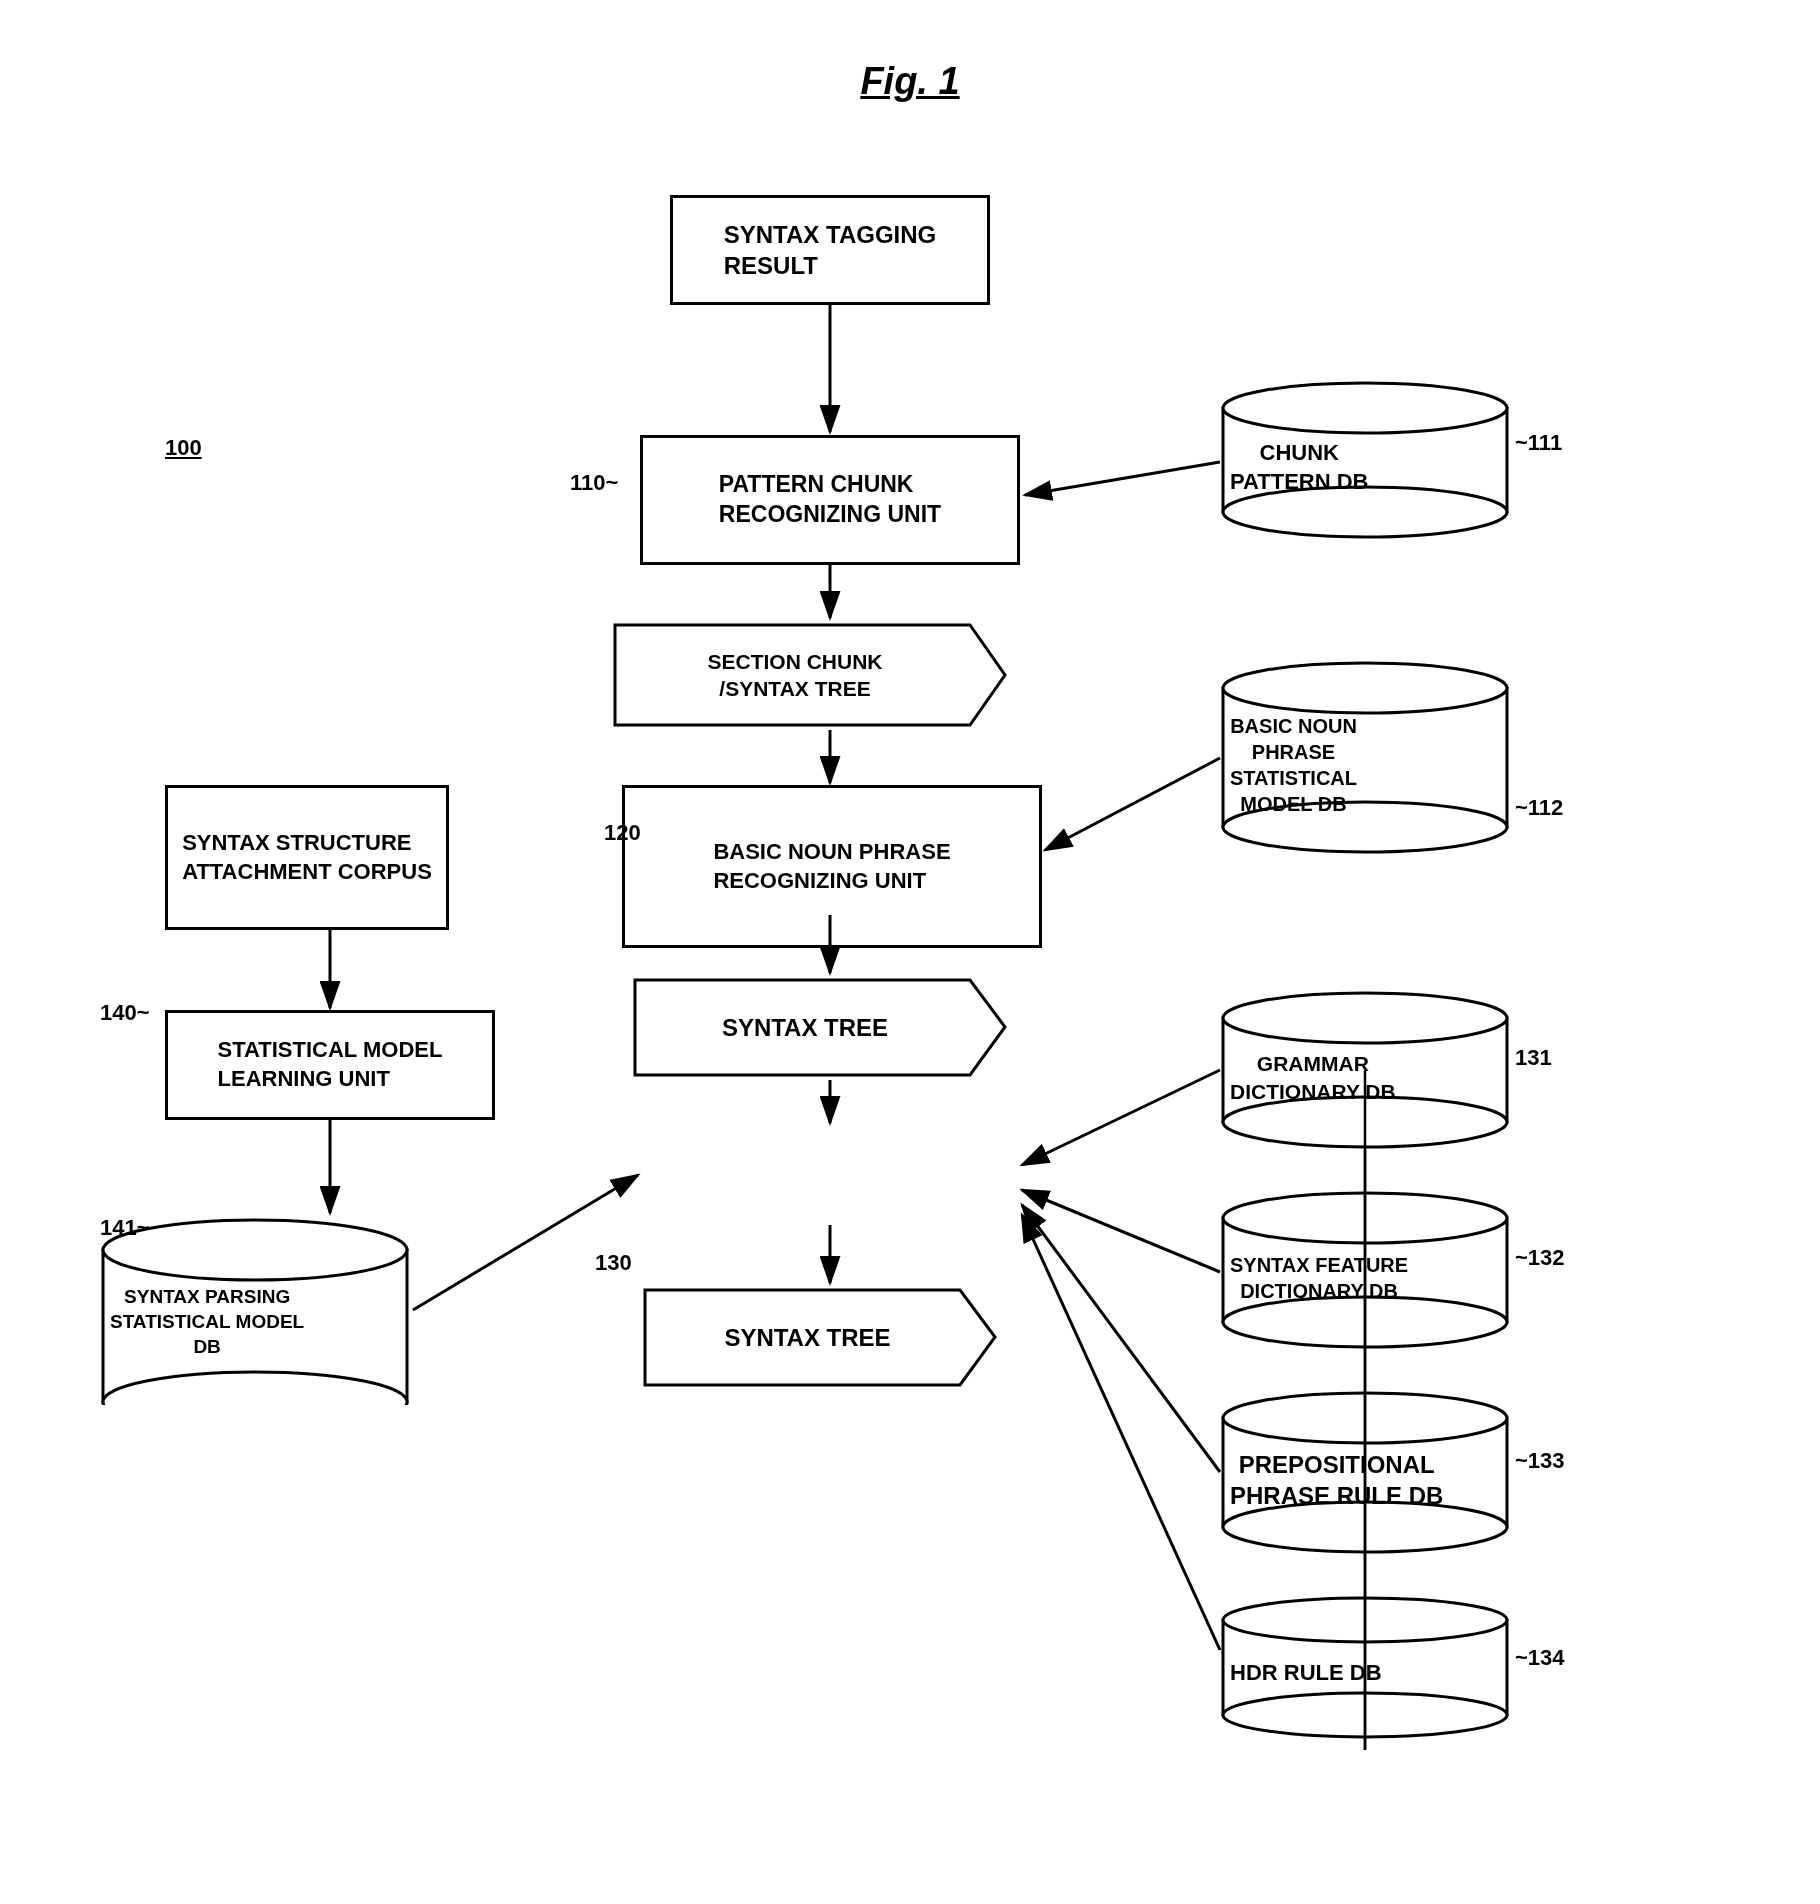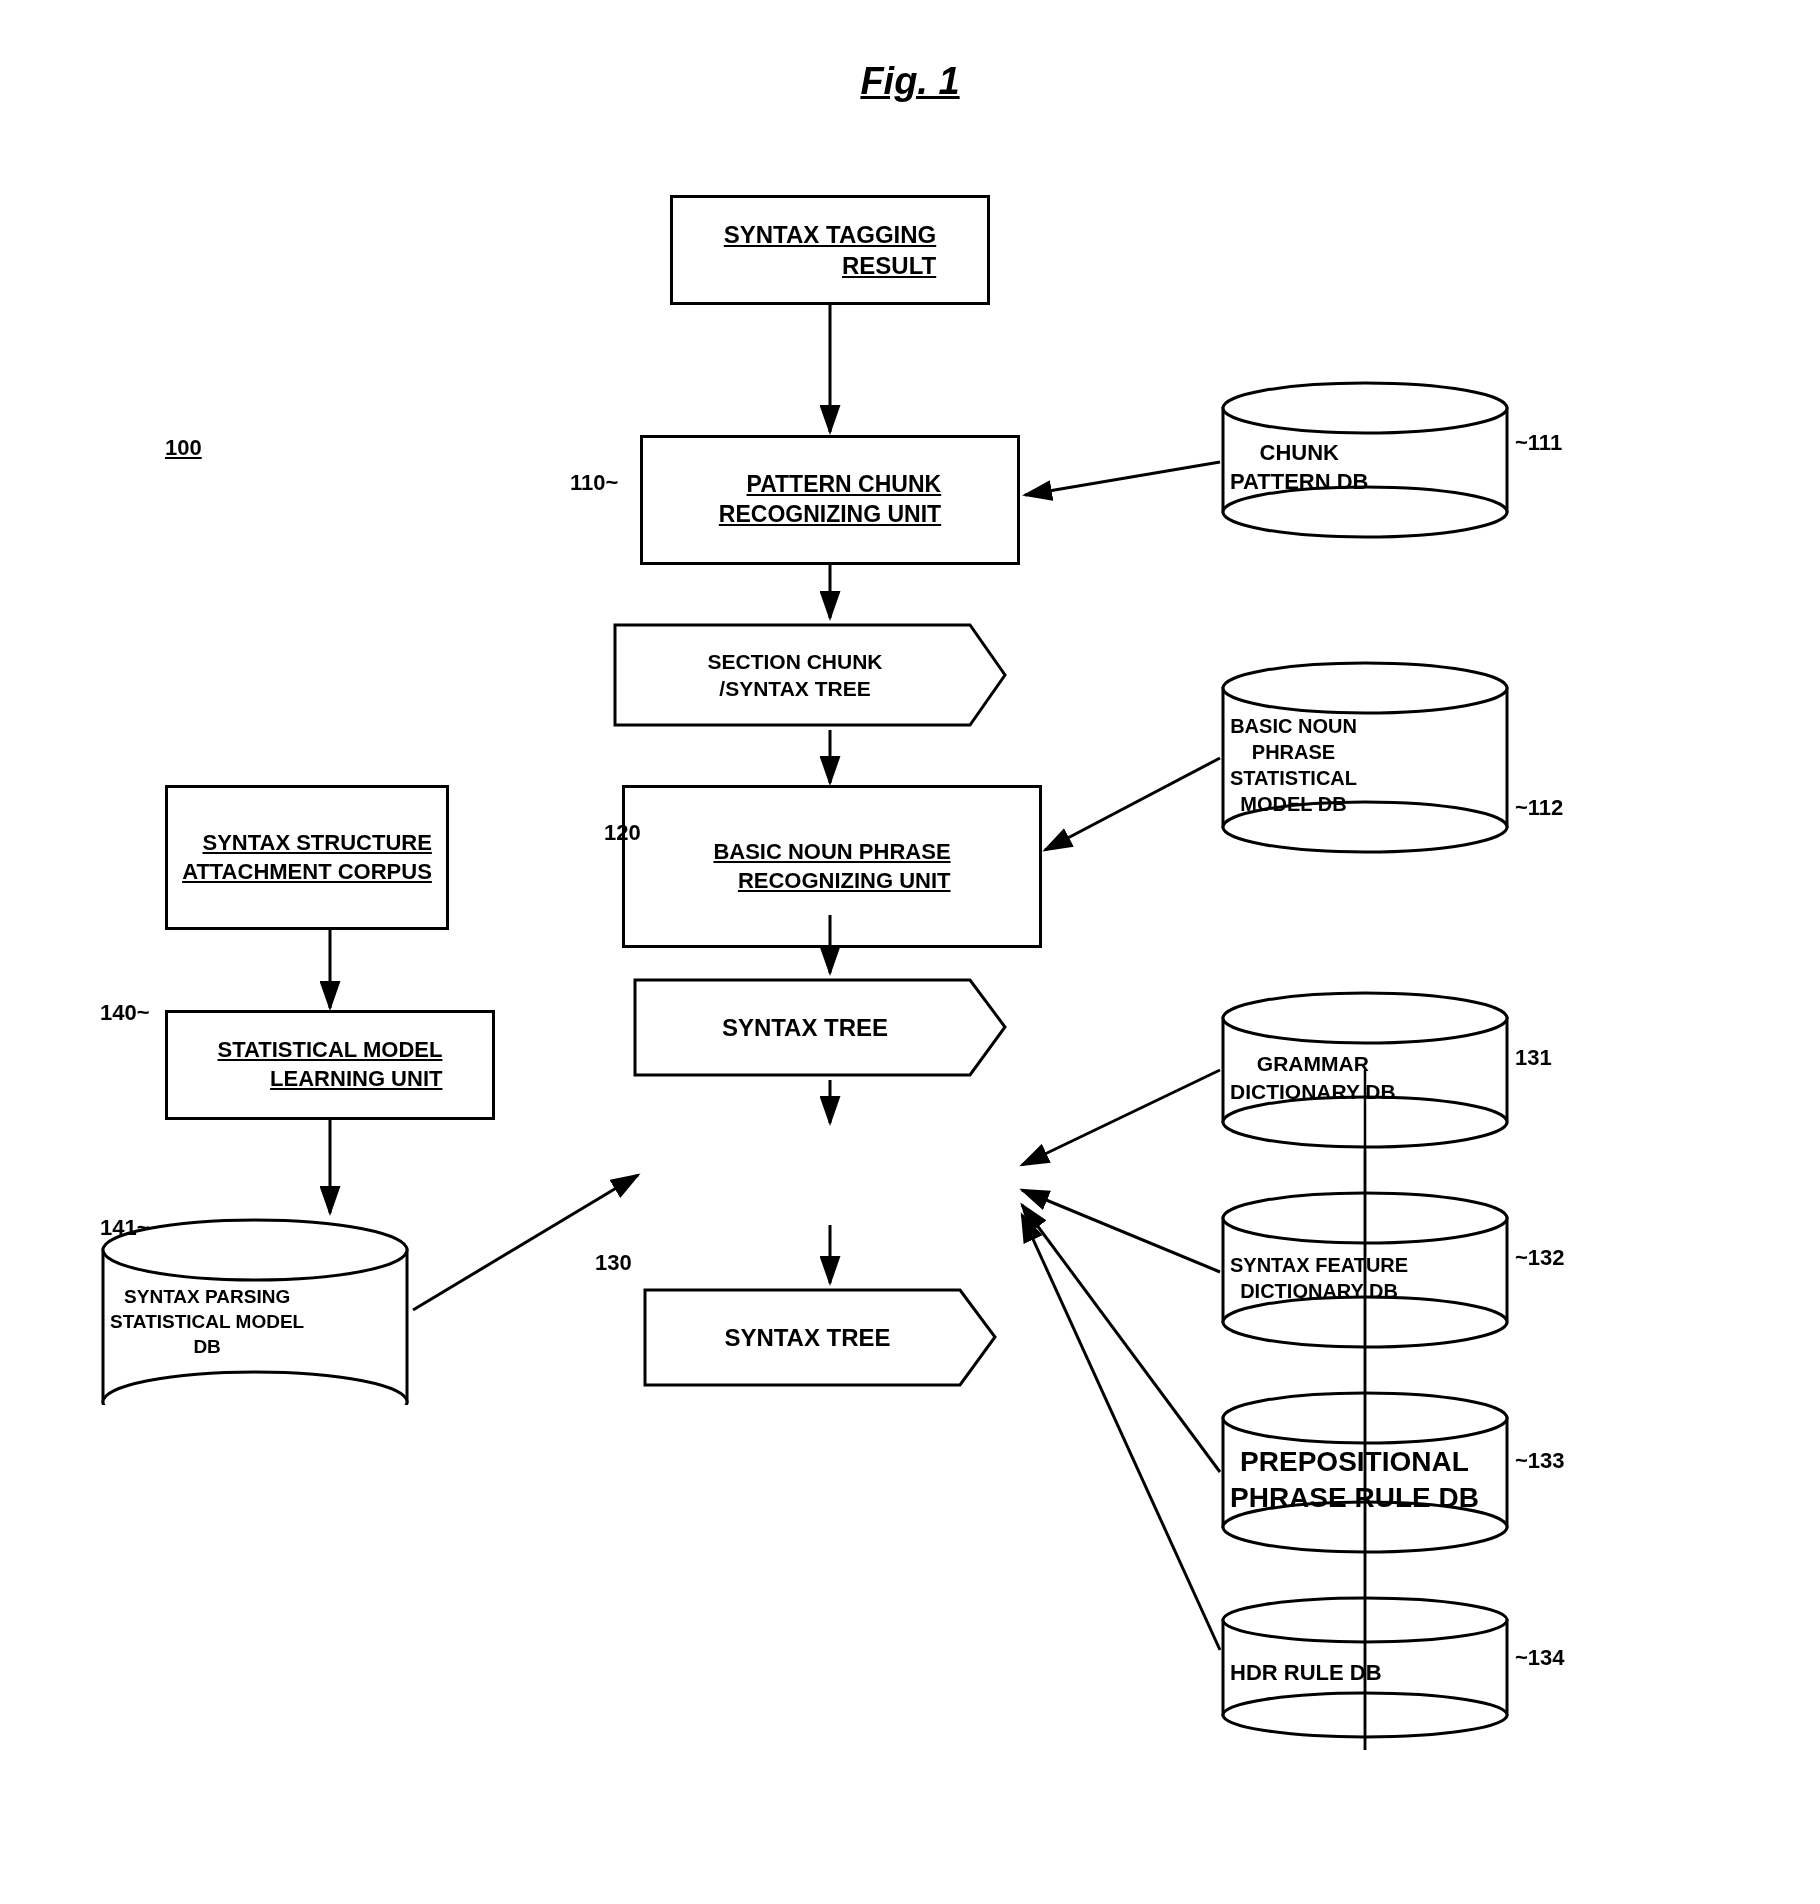--- a/index.html
+++ b/index.html
@@ -30,25 +30,24 @@
     }
 
     
     .box {
       position: absolute;
       border: 3px solid #000;
       background: #fff;
       display: flex;
       align-items: center;
       justify-content: center;
-      text-align: right;
+      text-align: left;
       font-size: 22px;
       font-weight: bold;
       line-height: 1.3;
-      text-decoration: underline;
     }
 
     
     .banner {
       position: absolute;
       display: flex;
       align-items: center;
       justify-content: center;
       text-align: center;
       font-size: 22px;
@@ -183,21 +182,21 @@
     </svg>
     <div class="cyl-text" style="font-size:20px; padding-top:25px;">SYNTAX FEATURE<br>DICTIONARY DB</div>
   </div>
 
   <div class="cylinder" style="left:1220px; top:1390px; width:290px; height:165px;">
     <svg viewBox="0 0 290 165" xmlns="http://www.w3.org/2000/svg">
       <rect x="3" y="28" width="284" height="109" fill="white" stroke="black" stroke-width="3"></rect>
       <ellipse cx="145" cy="28" rx="142" ry="25" fill="white" stroke="black" stroke-width="3"></ellipse>
       <ellipse cx="145" cy="137" rx="142" ry="25" fill="white" stroke="black" stroke-width="3"></ellipse>
     </svg>
-    <div class="cyl-text" style="font-size:28px; padding-top:25px;">PREPOSITIONAL<br>PHRASE RULE DB</div>
+    <div class="cyl-text" style="font-size:24px; padding-top:25px;">PREPOSITIONAL<br>PHRASE RULE DB</div>
   </div>
 
   <div class="cylinder" style="left:1220px; top:1595px; width:290px; height:145px;">
     <svg viewBox="0 0 290 145" xmlns="http://www.w3.org/2000/svg">
       <rect x="3" y="25" width="284" height="95" fill="white" stroke="black" stroke-width="3"></rect>
       <ellipse cx="145" cy="25" rx="142" ry="22" fill="white" stroke="black" stroke-width="3"></ellipse>
       <ellipse cx="145" cy="120" rx="142" ry="22" fill="white" stroke="black" stroke-width="3"></ellipse>
     </svg>
     <div class="cyl-text" style="font-size:22px; padding-top:22px;">HDR RULE DB</div>
   </div>

